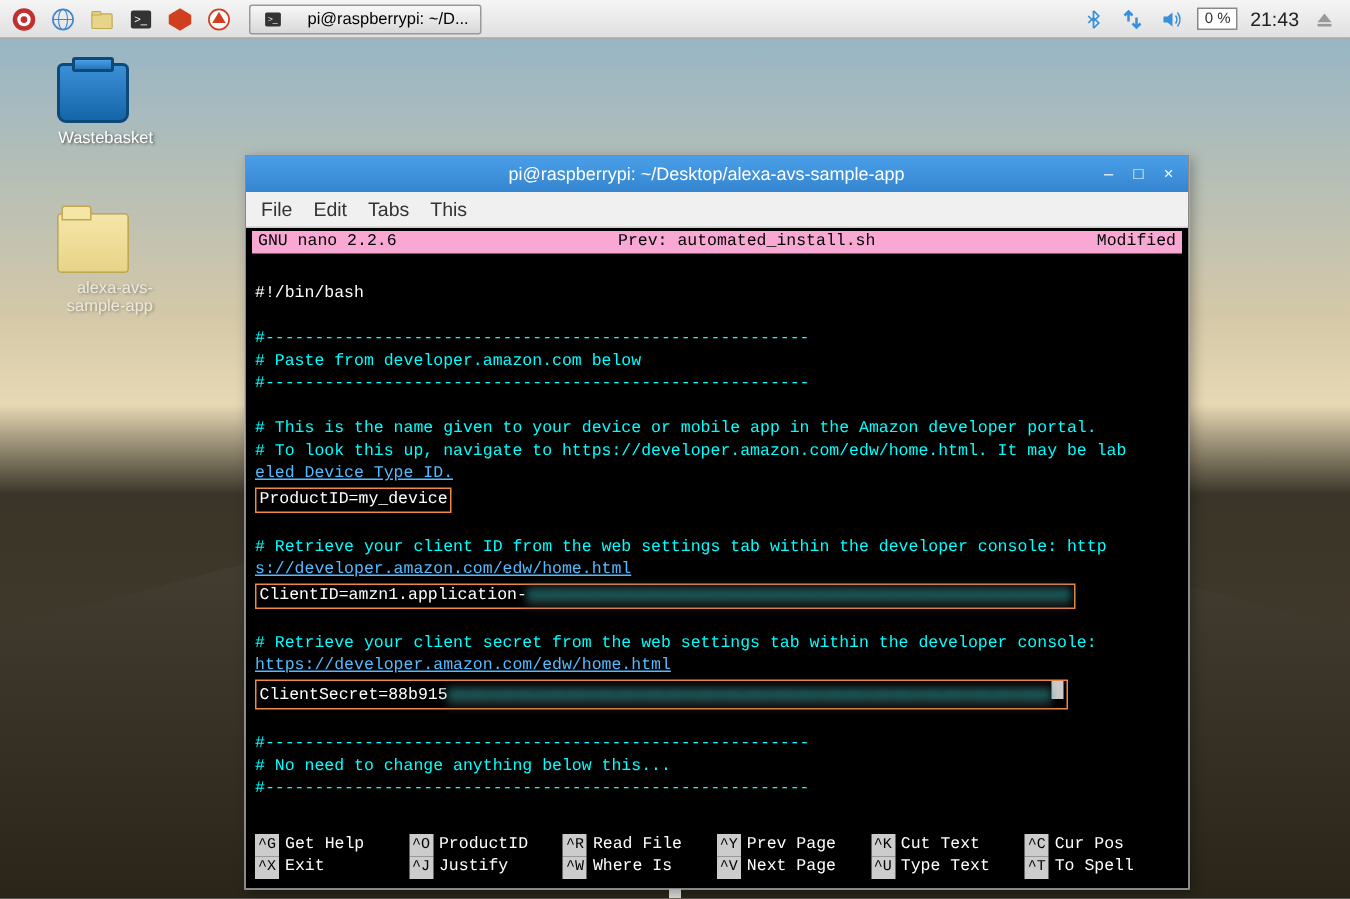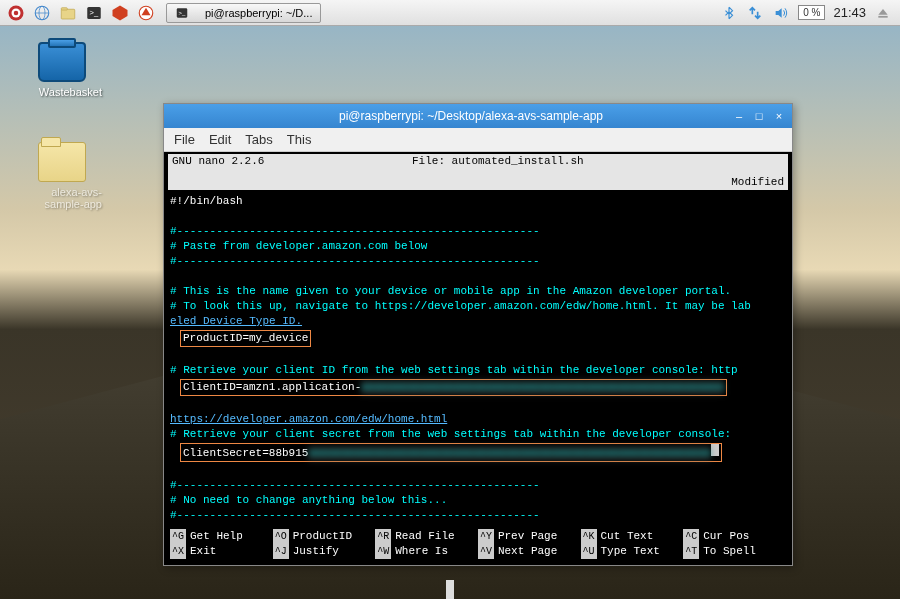--- a/index.html
+++ b/index.html
@@ -150,34 +150,34 @@
       border-bottom: 1px solid #ccc;
     }
     .terminal {
       background: #000;
       padding: 2px 4px 4px;
       font-family: 'Courier New', monospace;
       font-size: 11px;
       line-height: 15px;
     }
     .nano-header {
-      background: #e5e5e5;
+      background: #f9a8d4;
       color: #000;
       display: flex;
       padding: 0 4px;
       font-size: 11px;
     }
     .nano-header .nh-left { flex: 0 0 auto; }
     .nano-header .nh-center { flex: 1; text-align: center; }
-    .nano-header .nh-right { flex: 0 0 auto; margin-top: 21px; }
-    .term-body { color: #0ff; padding: 4px 2px; min-height: 280px; }
+    .nano-header .nh-right { flex: 0 0 auto; }
+    .term-body { color: #0ff; padding: 20px 2px; min-height: 280px; }
     .c-comment { color: #0ff; }
     .c-white { color: #fff; }
     .c-url { text-decoration: underline; color: #5bf; }
-    .red-box { border: 1px solid #e84; display: inline-block; padding: 0 2px; margin: 1px 10px; }
+    .red-box { border: 1px solid #e84; display: inline-block; padding: 0 2px; margin: 1px 0; }
     .blurred { filter: blur(3px); background: rgba(80,80,80,0.4); display:inline-block; }
     .cursor { background:#ccc; color:#000; display:inline-block; width:8px; height:12px; }
     .nano-footer {
       color: #fff;
       display: flex;
       flex-wrap: wrap;
       padding: 2px;
     }
     .nano-cmd {
       flex: 0 0 16.66%;
@@ -288,40 +288,41 @@
   </div>
   <div class="menubar">
     <span>File</span>
     <span>Edit</span>
     <span>Tabs</span>
     <span>This</span>
   </div>
   <div class="terminal">
     <div class="nano-header">
       <span class="nh-left">GNU nano 2.2.6</span>
-      <span class="nh-center">File: automated_install.sh</span>
+      <span class="nh-center">Prev: automated_install.sh</span>
       <span class="nh-right">Modified</span>
     </div>
     <div class="term-body">
       <div class="c-white">#!/bin/bash</div>
       <br>
       <div class="c-comment">#-------------------------------------------------------</div>
       <div class="c-comment"># Paste from developer.amazon.com below</div>
       <div class="c-comment">#-------------------------------------------------------</div>
       <br>
       <div class="c-comment"># This is the name given to your device or mobile app in the Amazon developer portal.</div>
       <div class="c-comment"><span># To look this up, navigate to https://developer.amazon.com/edw/home.html. It may be lab</span></div>
       <div class="c-comment c-url">eled Device Type ID.</div>
       <div><span class="red-box c-white">ProductID=my_device</span></div>
       <br>
       <div class="c-comment"># Retrieve your client ID from the web settings tab within the developer console: http</div>
+      <div class="c-comment c-url">s://developer.amazon.com/edw/home.html</div>
       <div><span class="red-box"><span class="c-white">ClientID=amzn1.application-</span><span class="blurred">xxxxxxxxxxxxxxxxxxxxxxxxxxxxxxxxxxxxxxxxxxxxxxxxxxxxxxx</span></span></div>
       <br>
+      <div class="c-comment"># Retrieve your client secret from the web settings tab within the developer console:</div>
       <div class="c-comment c-url">https://developer.amazon.com/edw/home.html</div>
-      <div class="c-comment"># Retrieve your client secret from the web settings tab within the developer console:</div>
       <div><span class="red-box"><span class="c-white">ClientSecret=88b915</span><span class="blurred">xxxxxxxxxxxxxxxxxxxxxxxxxxxxxxxxxxxxxxxxxxxxxxxxxxxxxxxxxxxxx</span><span class="cursor"></span></span></div>
       <br>
       <div class="c-comment">#-------------------------------------------------------</div>
       <div class="c-comment"># No need to change anything below this...</div>
       <div class="c-comment">#-------------------------------------------------------</div>
     </div>
     <div class="nano-footer" id="nano-footer">
         <div class="nano-cmd">
           <span class="nano-key">^G</span>
           <span>Get Help</span>

